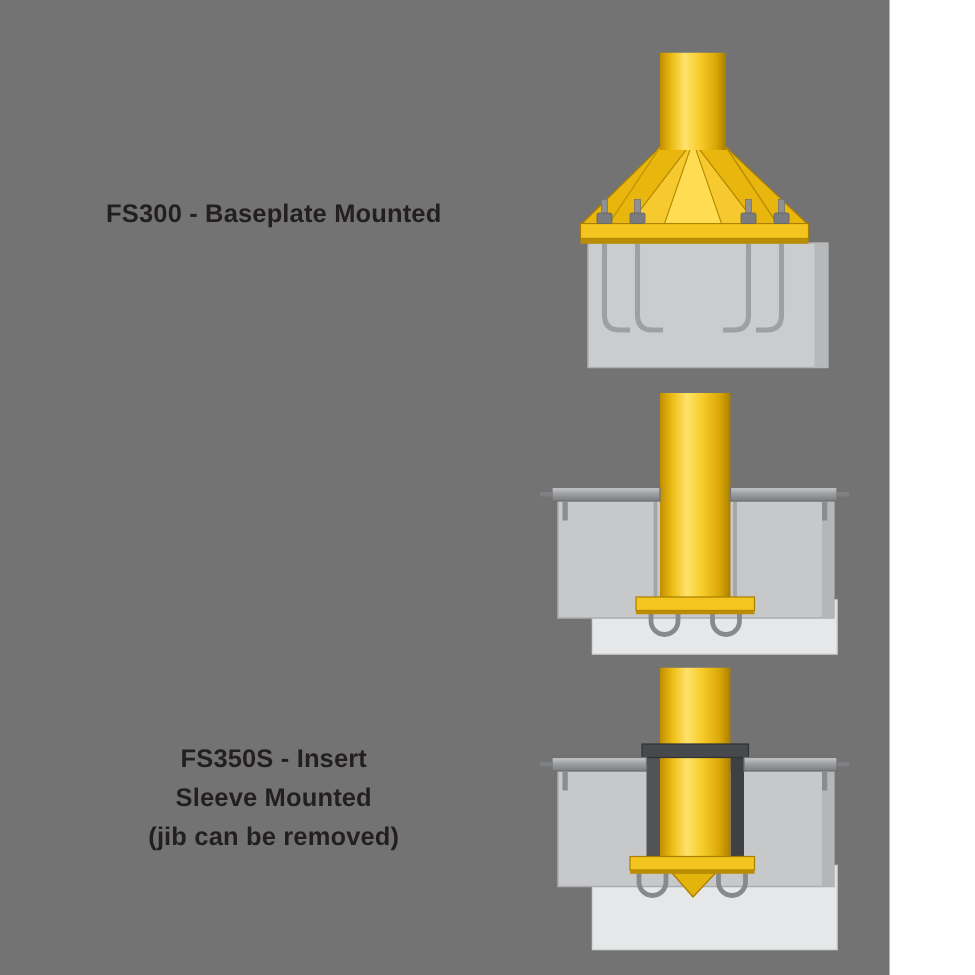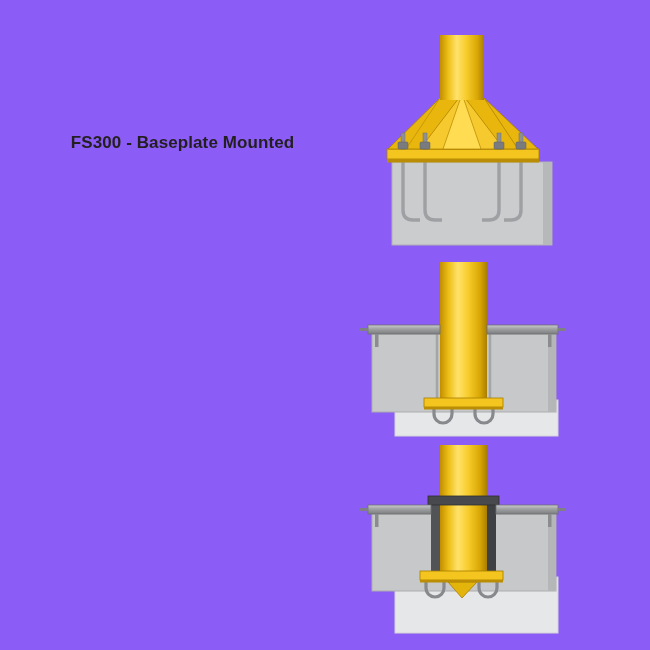--- a/index.html
+++ b/index.html
@@ -1,17 +1,17 @@
 <!DOCTYPE html>
 <html><head>
 <meta charset="utf-8">
 <style>
   html,body{margin:0;padding:0;background:#ffffff;}
   #canvas{
-    position:relative;width:650px;height:650px;background:#8b5cf6;
+    position:relative;width:593px;height:650px;background:#737373;
     font-family:"Liberation Sans",sans-serif;overflow:hidden;
   }
   .fig-label{
     position:absolute;left:25px;width:315px;text-align:center;
     font-weight:bold;color:#231F20;font-size:17px;line-height:26px;
     letter-spacing:0.1px;
   }
   .illus{position:absolute;left:360px;width:260px;display:block;}
 </style>
 </head>
@@ -117,20 +117,23 @@
       <rect x="8" y="63" width="72" height="9" fill="url(#steelB)" stroke="#6F7173" stroke-width="0.8"></rect>
       <rect x="127" y="63" width="71" height="9" fill="url(#steelB)" stroke="#6F7173" stroke-width="0.8"></rect>
       <line x1="0" y1="67.5" x2="8" y2="67.5" stroke="#7E8082" stroke-width="3"></line>
       <line x1="198" y1="67.5" x2="206" y2="67.5" stroke="#7E8082" stroke-width="3"></line>
       <rect x="15" y="72" width="3.5" height="13" fill="#8A8C8E"></rect>
       <rect x="188" y="72" width="3.5" height="13" fill="#8A8C8E"></rect>
     </g>
   </svg>
 
   <div class="fig-label" style="top:493px">
+    <div>FS350S - Insert</div>
+    <div>Sleeve Mounted</div>
+    <div>(jib can be removed)</div>
   </div>
 
   <svg class="illus" style="top:445px" width="260" height="200" viewBox="0 0 260 200">
     <defs>
       <linearGradient id="yelC" x1="0" y1="0" x2="1" y2="0">
         <stop offset="0" stop-color="#C08E00"></stop>
         <stop offset="0.18" stop-color="#EDBE16"></stop>
         <stop offset="0.38" stop-color="#FFE26B"></stop>
         <stop offset="0.6" stop-color="#F7CC2B"></stop>
         <stop offset="0.85" stop-color="#D9A705"></stop>

